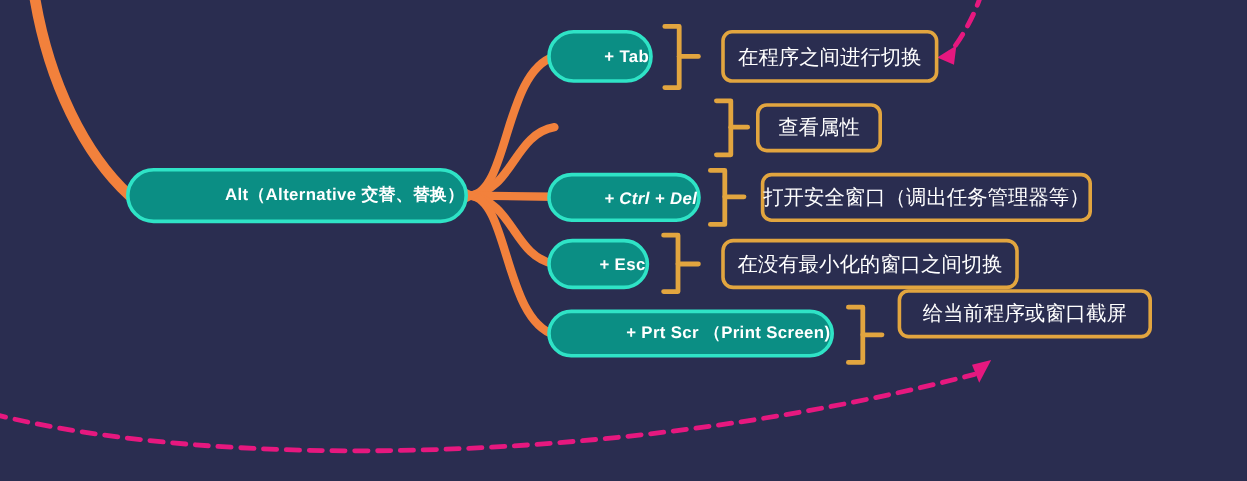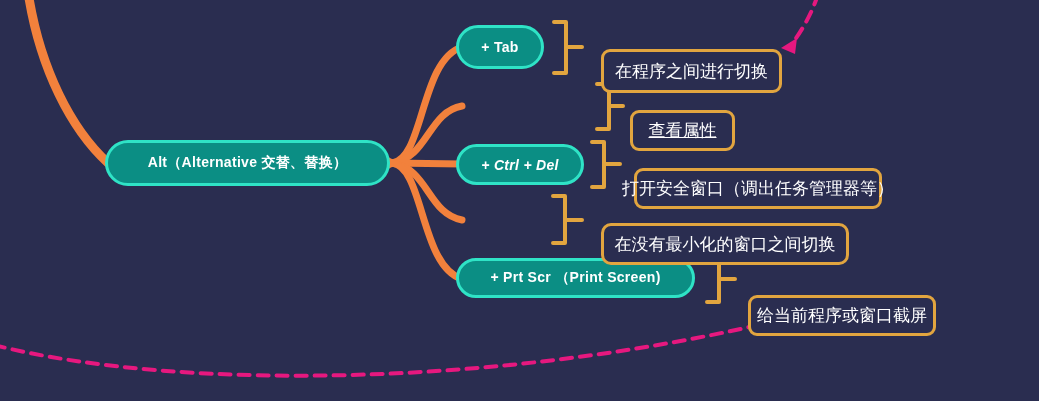--- a/index.html
+++ b/index.html
@@ -23,21 +23,21 @@
     left: 0; top: 0;
     width: 1039px;
     height: 401px;
     pointer-events: none;
   }
   .node {
     position: absolute;
     box-sizing: border-box;
     display: flex;
     align-items: center;
-    justify-content: center;
+    justify-content: flex-end;
     background: #0b8e84;
     border: 3px solid #2fe3c6;
     border-radius: 999px;
     color: #ffffff;
     font-weight: bold;
     letter-spacing: 0.3px;
     white-space: nowrap;
     z-index: 3;
   }
   .node-root {
@@ -52,21 +52,20 @@
     display: flex;
     align-items: center;
     justify-content: center;
     background: #2a2d50;
     border: 3px solid #e2a53f;
     border-radius: 9px;
     color: #ffffff;
     font-size: 17px;
     white-space: nowrap;
     z-index: 3;
-    margin-top: 24px;
   }
 </style>
 </head>
 <body>
 
 <div id="canvas">
 
   <svg id="wires" viewBox="0 0 1039 401">
 
     <path d="M 28 -8 C 40 70 72 130 108 163" fill="none" stroke="#f2813c" stroke-width="9" stroke-linecap="round"></path>
@@ -115,38 +114,41 @@
 
   <div class="node node-child" style="left:456px; top:25px; width:88px; height:44px;">
     <span>+ Tab</span>
   </div>
 
 
   <div class="node node-child" style="left:456px; top:144px; width:128px; height:41px;font-style:italic;">
     <span>+ Ctrl + Del</span>
   </div>
 
+  <div class="node node-child" style="left:456px; top:199px; width:85px; height:42px;">
+    <span>+ Esc</span>
+  </div>
 
   <div class="node node-child" style="left:456px; top:258px; width:239px; height:40px;">
     <span>+ Prt Scr （Print Screen)</span>
   </div>
 
   <div class="callout" style="left:601px; top:25px; width:181px; height:44px;">
     <span>在程序之间进行切换</span>
   </div>
 
-  <div class="callout" style="left:630px; top:86px; width:105px; height:41px;text-decoration:underline;">
+  <div class="callout" style="left:630px; top:86px; width:105px; height:41px;">
     <span>查看属性</span>
   </div>
 
-  <div class="callout" style="left:634px; top:144px; width:248px; height:41px;">
+  <div class="callout" style="left:634px; top:144px; width:276px; height:41px;">
     <span>打开安全窗口（调出任务管理器等）</span>
   </div>
 
   <div class="callout" style="left:601px; top:199px; width:248px; height:42px;border-radius:10px;">
     <span>在没有最小化的窗口之间切换</span>
   </div>
 
-  <div class="callout" style="left:748px; top:271px; width:188px; height:41px;">
+  <div class="callout" style="left:748px; top:241px; width:212px; height:41px;">
     <span>给当前程序或窗口截屏</span>
   </div>
 
 </div>
 
 </body></html>

